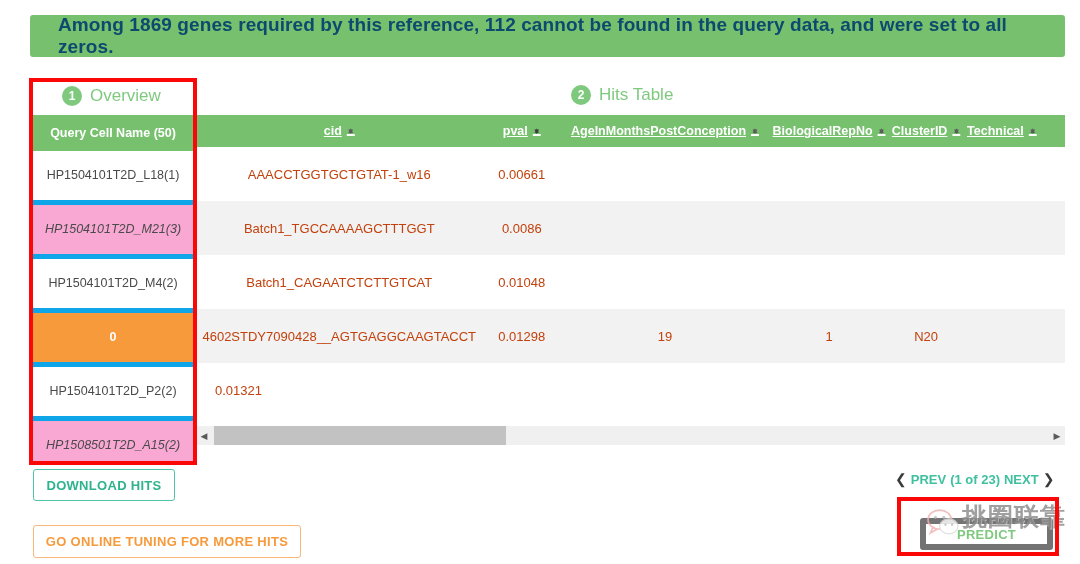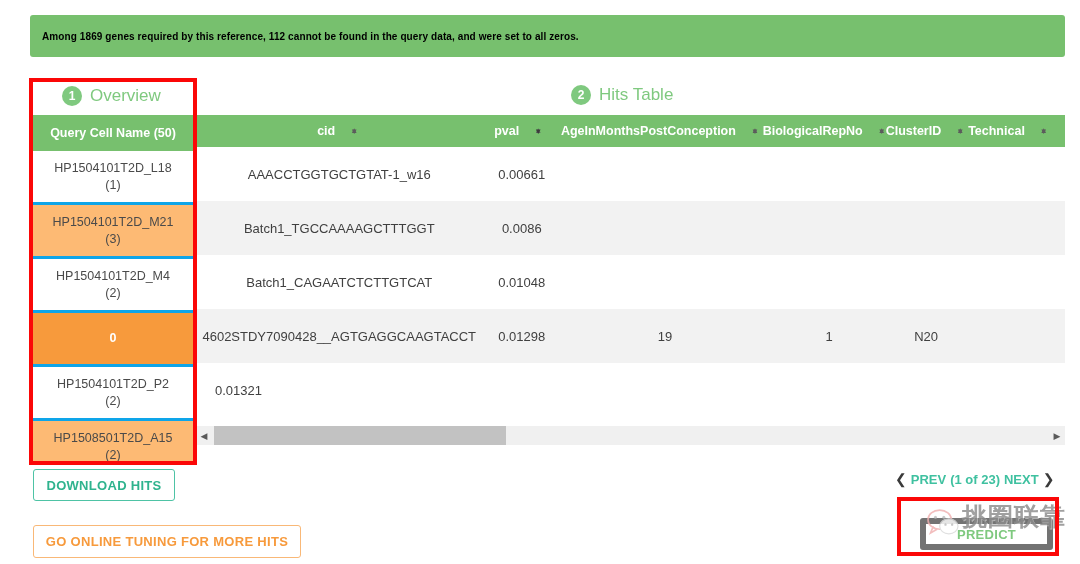--- a/index.html
+++ b/index.html
@@ -22,23 +22,23 @@
     position: absolute;
     left: 30px;
     top: 15px;
     width: 1035px;
     height: 42px;
     background: #77c06e;
     border-radius: 3px;
     box-sizing: border-box;
     display: flex;
     align-items: center;
-    padding-left: 12px;
-    color: #000000;
-    font-size: 10px;
+    padding-left: 28px;
+    color: #0c4a6e;
+    font-size: 19px;
     font-weight: bold;
     letter-spacing: 0.1px;
   }
 
   
   .section-title {
     position: absolute;
     display: flex;
     align-items: center;
     gap: 8px;
@@ -81,32 +81,31 @@
     align-items: center;
     justify-content: center;
     box-sizing: border-box;
   }
   .sidebar-rows {
     position: relative;
   }
   .sidebar-row {
     height: 54px;
     display: flex;
-    flex-direction: column;
     align-items: center;
     justify-content: center;
     text-align: center;
     font-size: 12.5px;
     line-height: 17px;
     color: #4a4a4a;
     box-sizing: border-box;
-    border-bottom: 3px solid #0ea5e9;
+    border-bottom: 5px solid #0ea5e9;
   }
   .sidebar-row.odd { background: #ffffff; }
-  .sidebar-row.even { background: #fdba74; }
+  .sidebar-row.even { background: #f9a8d4; font-style: italic; }
   .sidebar-row.selected {
     background: #f79a3c;
     color: #ffffff;
     font-weight: bold;
   }
   .sidebar-row .count { display: block; }
 
   
   .hits-table {
     position: absolute;
@@ -123,41 +122,42 @@
     font-weight: bold;
     font-size: 12.5px;
     display: flex;
     align-items: center;
     box-sizing: border-box;
   }
   .hits-header .th {
     display: flex;
     align-items: center;
     justify-content: center;
-    gap: 15px;
+    gap: 5px;
     white-space: nowrap;
     box-sizing: border-box;
+    text-decoration: underline;
   }
   .sort-icon {
     display: inline-flex;
     flex-direction: column;
     line-height: 0;
     font-size: 8px;
     color: #5c5c5c;
   }
   .sort-icon .up   { display:block; }
   .sort-icon .down { display:block; margin-top: 1px; }
   .sort-icon.active .down { color: #3b3b3b; }
 
   .hits-body .row {
     height: 54px;
     display: flex;
     align-items: center;
     font-size: 13px;
-    color: #404040;
+    color: #c2410c;
     box-sizing: border-box;
   }
   .hits-body .row.odd  { background: #ffffff; }
   .hits-body .row.even { background: #f2f2f2; }
   .hits-body .td {
     display: flex;
     align-items: center;
     justify-content: center;
     white-space: nowrap;
     box-sizing: border-box;

